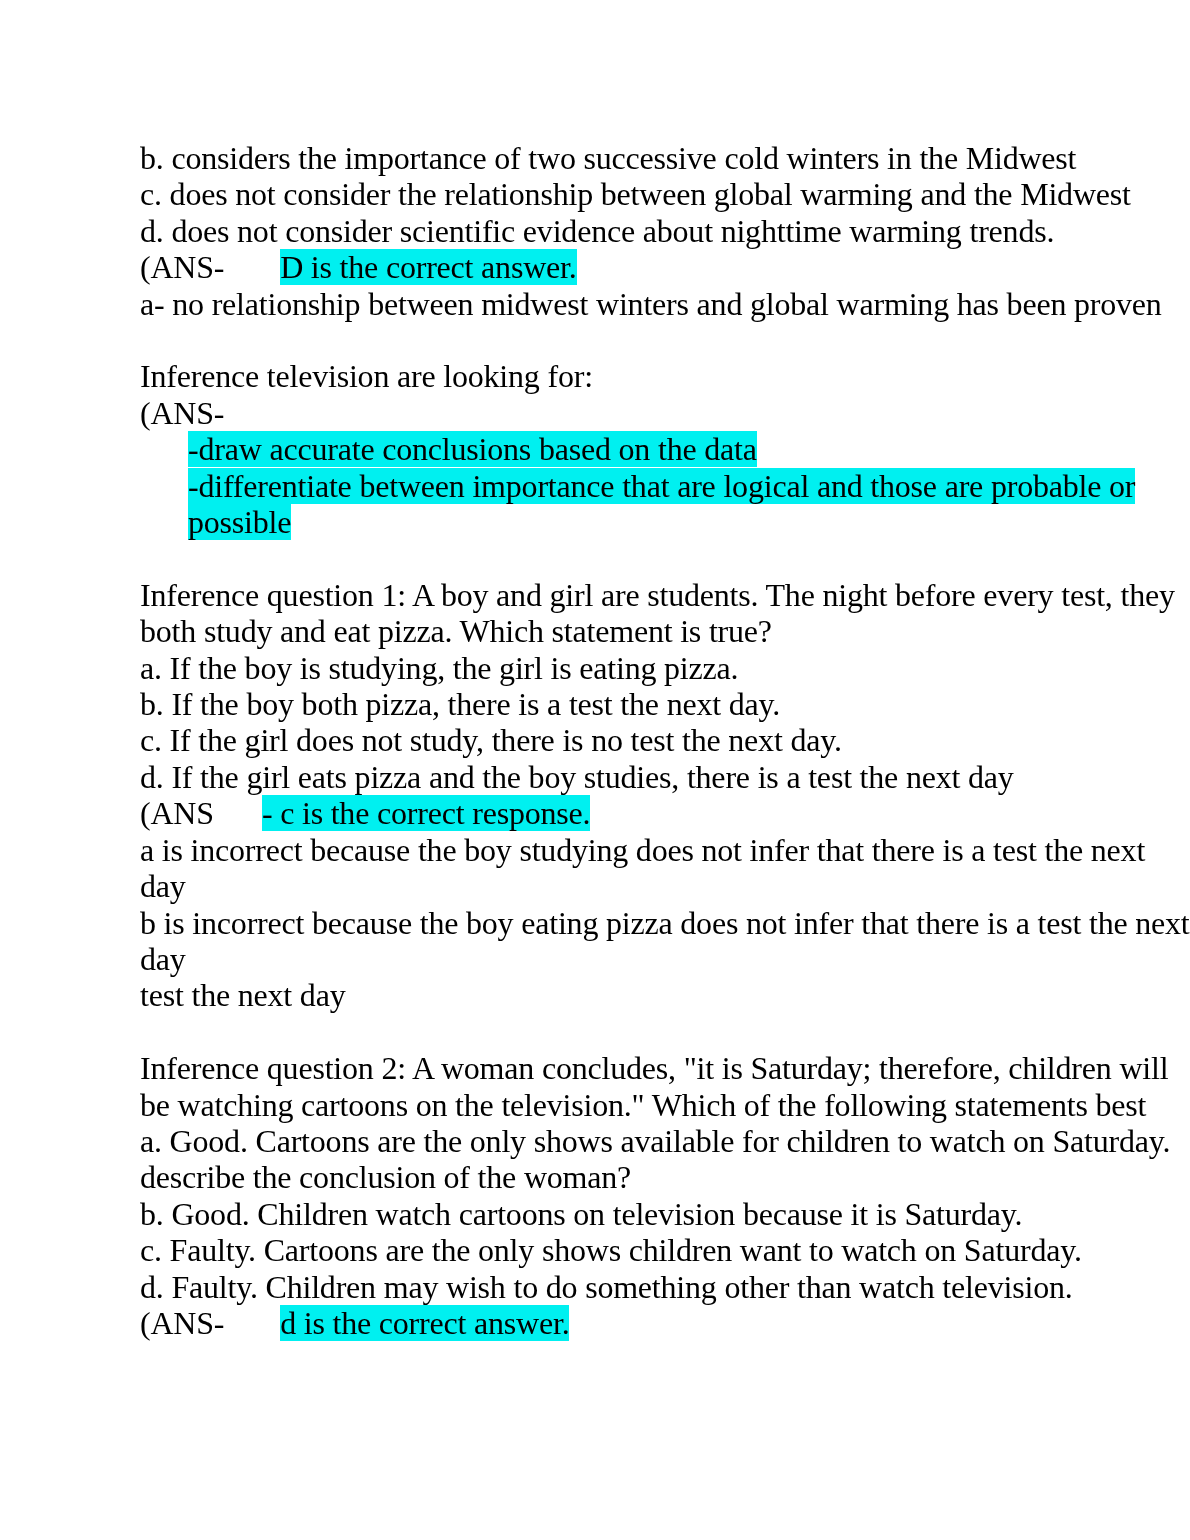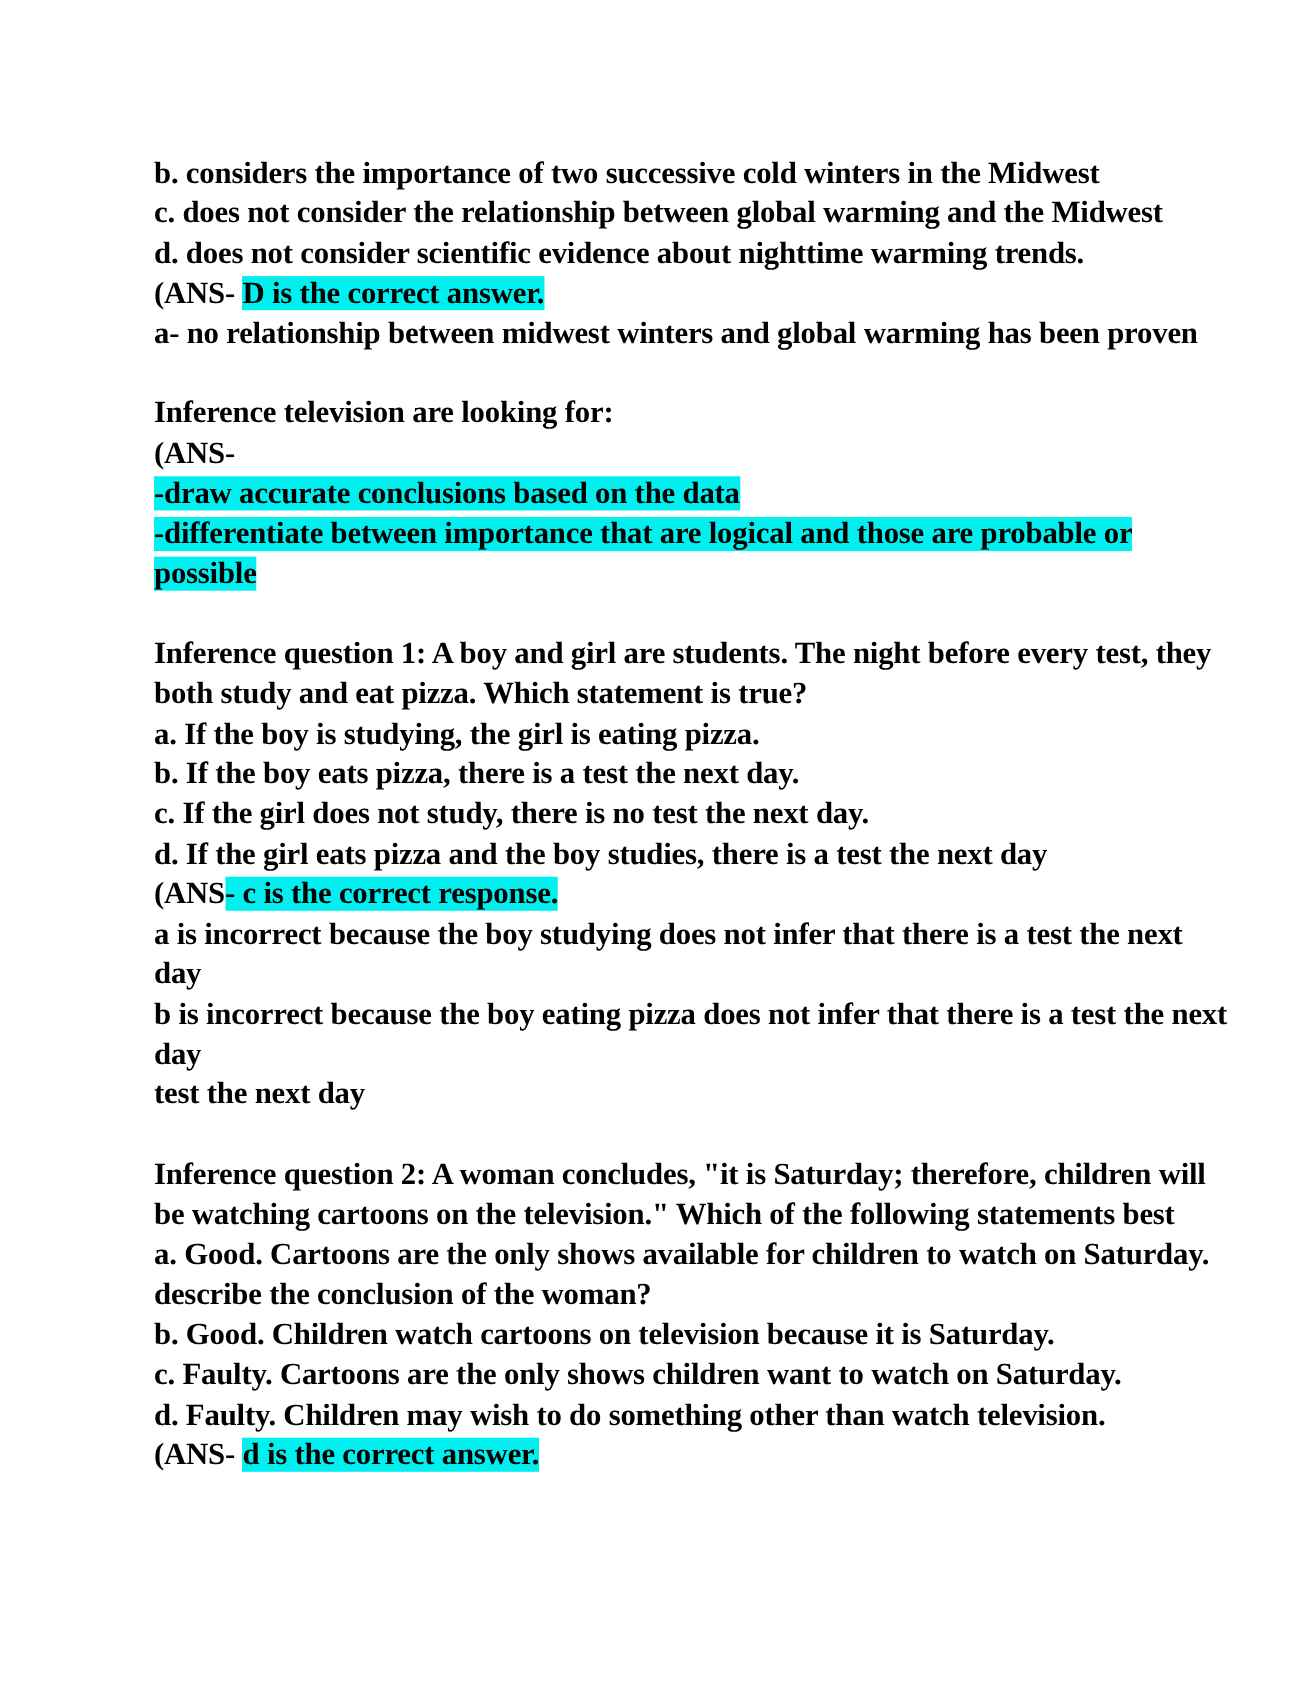--- a/index.html
+++ b/index.html
@@ -21,28 +21,28 @@
     top: 140px;
     width: 960px;
   }
   .qa-section {
     margin: 0 0 36.4px 0;
   }
   .qa-section:last-child {
     margin-bottom: 0;
   }
   .line {
-    font-size: 28px;
+    font-size: 32px;
     line-height: 36.4px;
     white-space: pre;
     letter-spacing: -0.2px;
-    font-weight: bold;
   }
   .hl {
     background-color: var(--hl, #00f0f0);
+    margin-left: 48px;
   }
 </style>
 </head>
 <body>
 
 <div class="page-content">
 
   <div class="qa-section">
     <div class="line"><span>b. considers the importance of two successive cold winters in the Midwest</span></div>
     <div class="line"><span>c. does not consider the relationship between global warming and the Midwest</span></div>
@@ -56,21 +56,21 @@
     <div class="line"><span>(ANS-</span></div>
     <div class="line"><span class="hl">-draw accurate conclusions based on the data</span></div>
     <div class="line"><span class="hl">-differentiate between importance that are logical and those are probable or</span></div>
     <div class="line"><span class="hl">possible</span></div>
   </div>
 
   <div class="qa-section">
     <div class="line"><span>Inference question 1: A boy and girl are students. The night before every test, they</span></div>
     <div class="line"><span>both study and eat pizza. Which statement is true?</span></div>
     <div class="line"><span>a. If the boy is studying, the girl is eating pizza.</span></div>
-    <div class="line"><span>b. If the boy eats pizza, there is a test the next day.</span></div>
+    <div class="line"><span>b. If the boy both pizza, there is a test the next day.</span></div>
     <div class="line"><span>c. If the girl does not study, there is no test the next day.</span></div>
     <div class="line"><span>d. If the girl eats pizza and the boy studies, there is a test the next day</span></div>
     <div class="line"><span>(ANS</span><span class="hl">- c is the correct response.</span></div>
     <div class="line"><span>a is incorrect because the boy studying does not infer that there is a test the next</span></div>
     <div class="line"><span>day</span></div>
     <div class="line"><span>b is incorrect because the boy eating pizza does not infer that there is a test the next</span></div>
     <div class="line"><span>day</span></div>
     <div class="line"><span>test the next day</span></div>
   </div>
 

